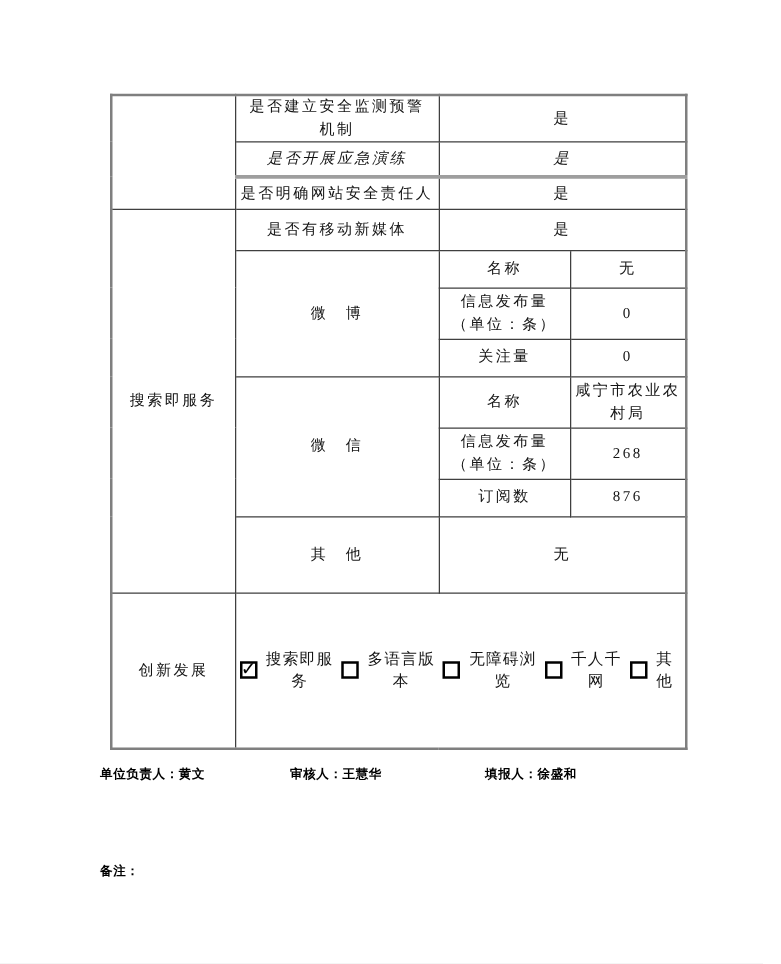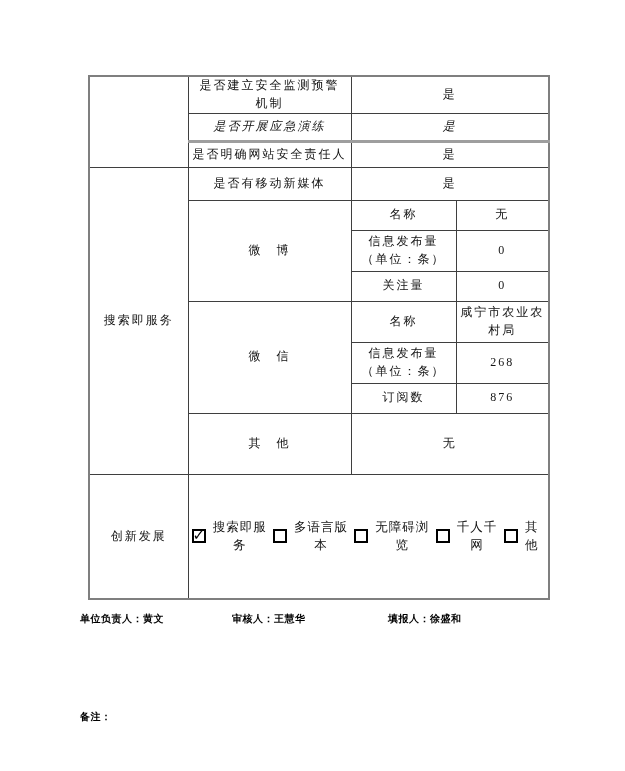--- a/index.html
+++ b/index.html
@@ -179,17 +179,17 @@
     <span>单位负责人：</span><span>黄文</span>
   </div>
   <div class="footer-item" style="left:232px; top:612px;">
     <span>审核人：</span><span>王慧华</span>
   </div>
   <div class="footer-item" style="left:388px; top:612px;">
     <span>填报人：</span><span>徐盛和</span>
   </div>
 
 
-  <div class="footer-item" style="left:80px; top:690px;margin-top:20px;">
+  <div class="footer-item" style="left:80px; top:690px;">
     <span>备注：</span>
   </div>
 
 </div>
 
 </body></html>

